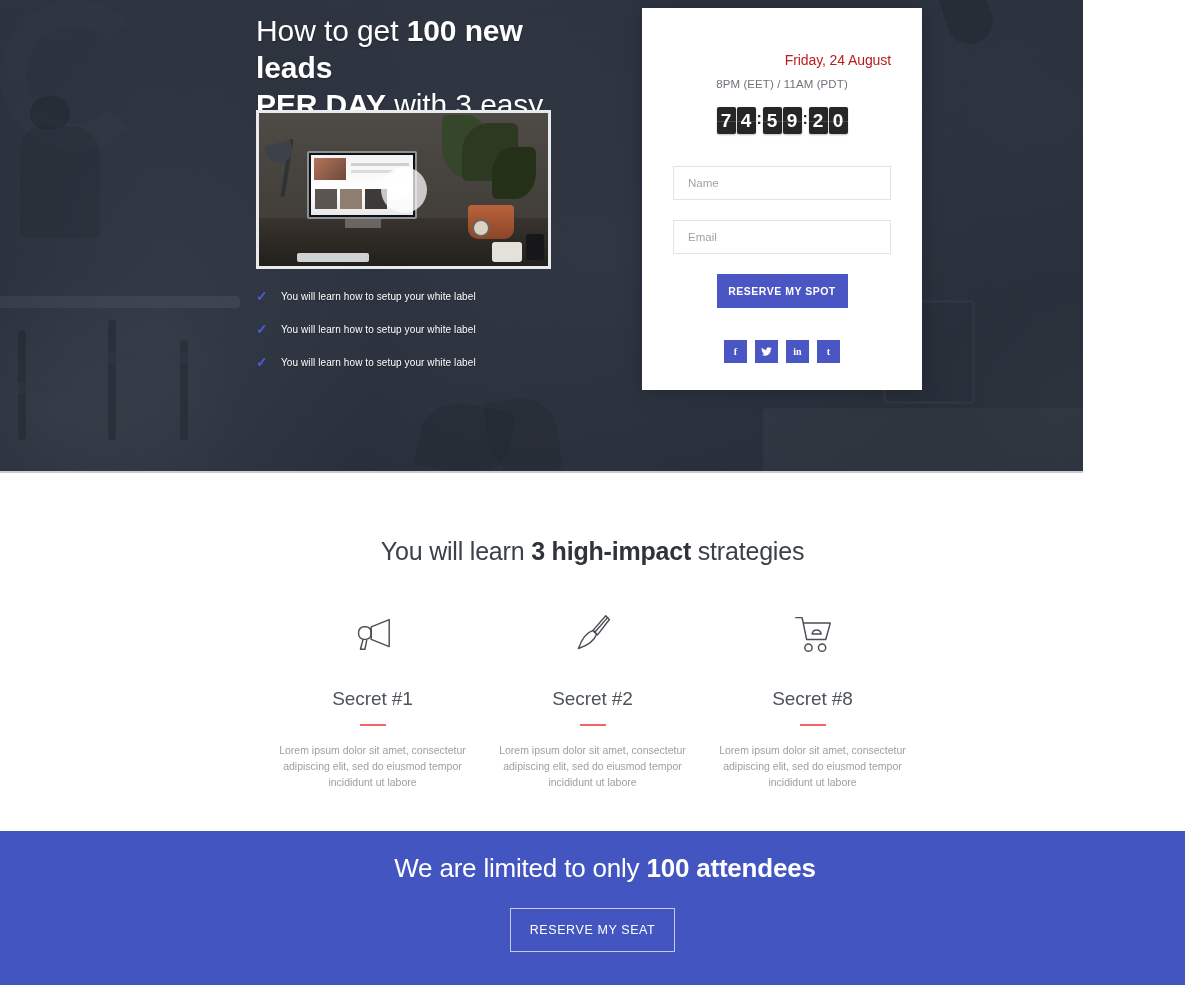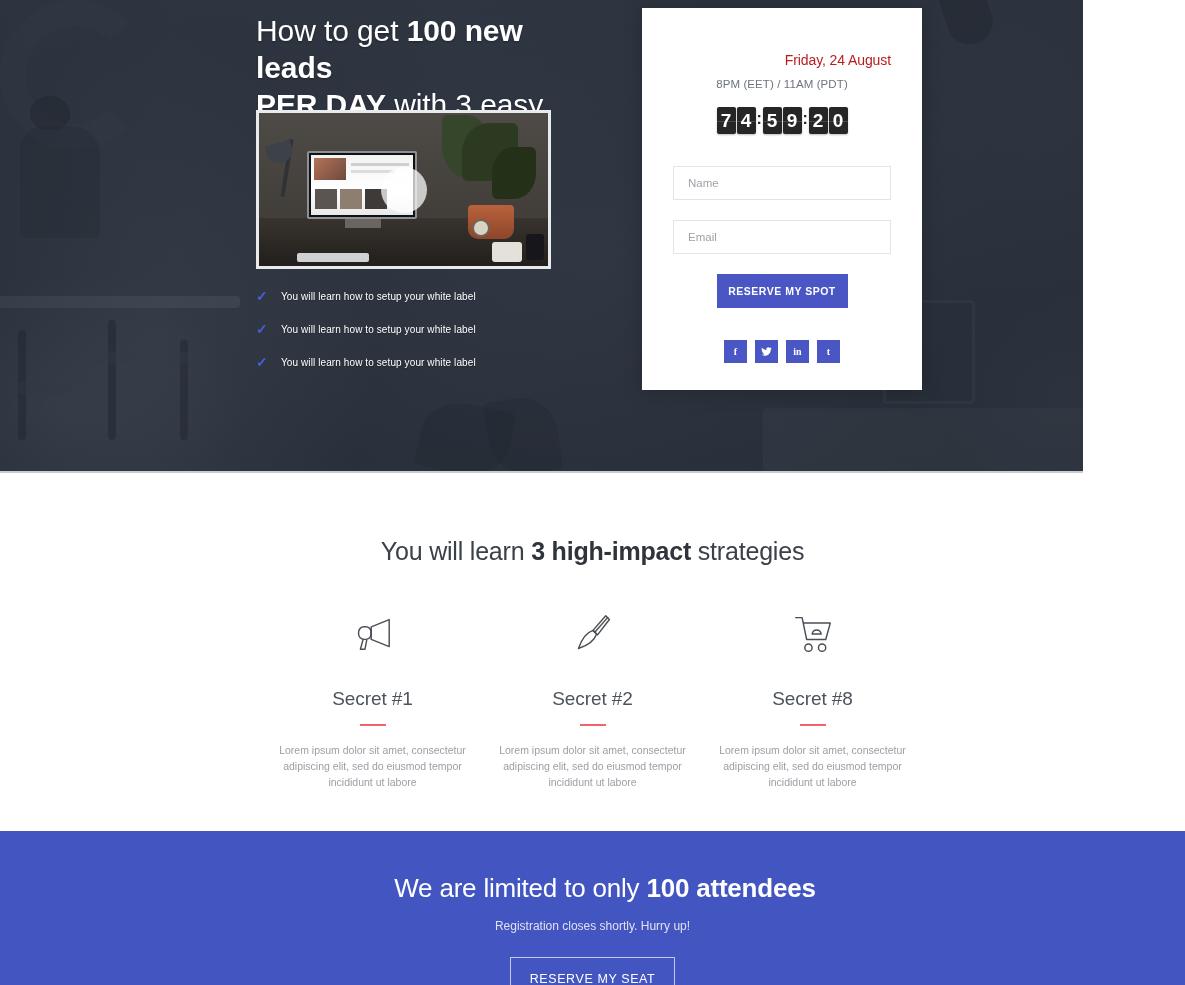--- a/index.html
+++ b/index.html
@@ -358,21 +358,21 @@
 
   
   .cta {
     position: relative;
     width: 1185px;
     height: 154px;
     background: #4355c0;
     text-align: center;
   }
   .cta-title {
-    padding-top: 42px;
+    padding-top: 22px;
     color: #ffffff;
     font-size: 26px;
     font-weight: 400;
     letter-spacing: -0.2px;
     margin-left: 25px;
   }
   .cta-title b { font-weight: 700; }
   .cta-sub {
     margin-top: 15px;
     color: #dfe2f4;
@@ -544,15 +544,14 @@
       <div class="secret-title">Secret #8</div>
       <div class="secret-rule"></div>
       <p class="secret-text">Lorem ipsum dolor sit amet, consectetur adipiscing elit, sed do eiusmod tempor incididunt ut labore</p>
     </div>
 
   </div>
 </section>
 
 <section class="cta">
   <h2 class="cta-title"><span>We are limited to only </span><b>100 attendees</b></h2>
-  <div class="cta-sub">Registration closes shortly. Hurry up!</div>
   <button class="cta-btn">RESERVE MY SEAT</button>
 </section>
 
 </body></html>

